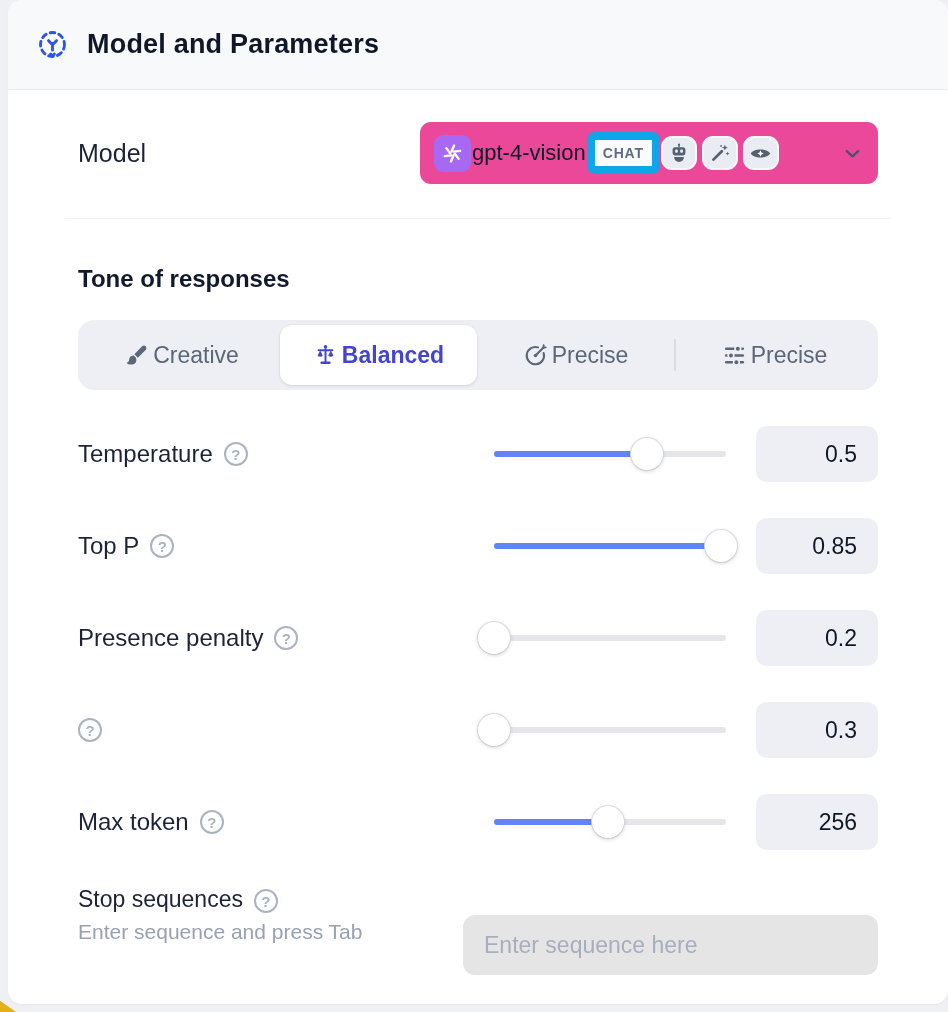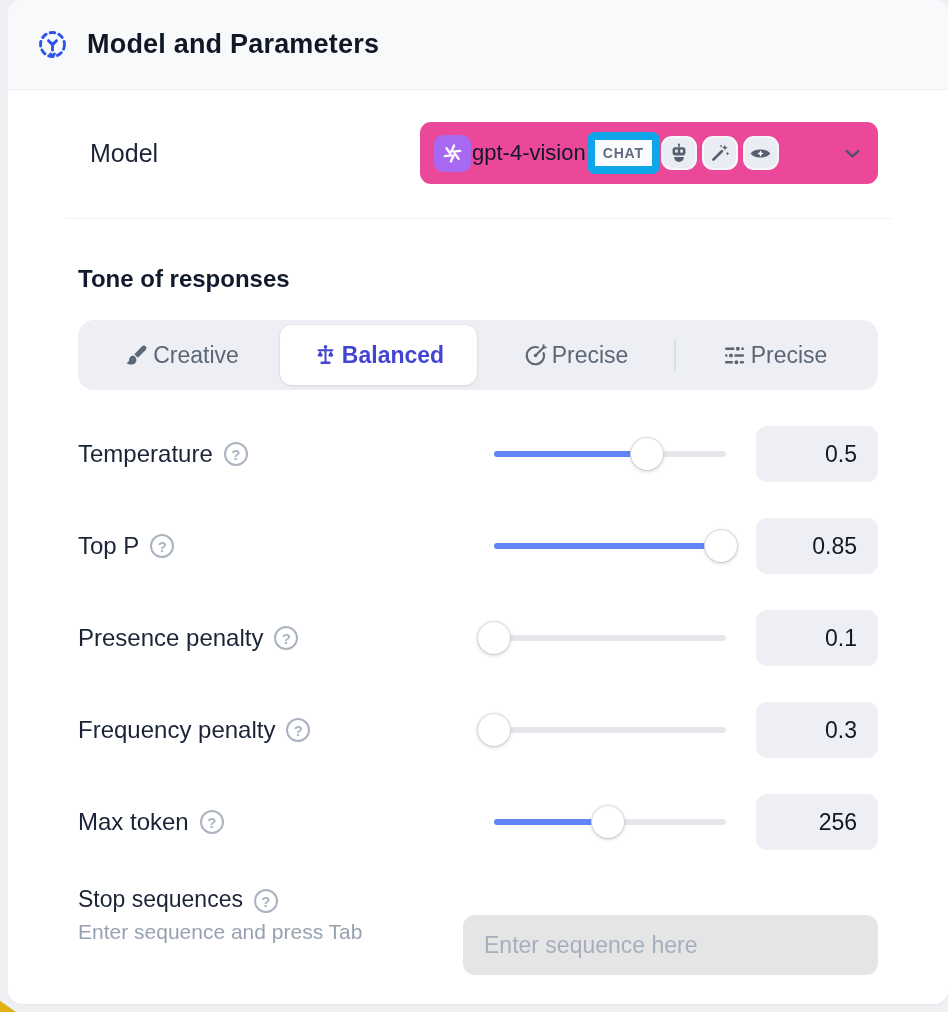--- a/index.html
+++ b/index.html
@@ -21,21 +21,21 @@
     box-shadow:0 1px 2px rgba(16,24,40,.04);
   }
   .header {
     height:90px; background:#f8f9fb; border-bottom:1px solid #ecedf0;
     display:flex; align-items:center; padding:0 28px; gap:18px;
   }
   .header-title { font-size:27px; font-weight:700; color:#101828; letter-spacing:.2px; }
   .content { padding:0 70px; }
 
   
-  .model-row { margin-top:32px; display:flex; justify-content:space-between; align-items:center;margin-left:12px; }
+  .model-row { margin-top:32px; display:flex; justify-content:space-between; align-items:center; }
   .model-label { font-size:25px; font-weight:500; color:#1b2437; }
   .model-select {
     width:458px; height:62px; background:#ec4899; border-radius:11px;
     display:flex; align-items:center; padding:0 14px; gap:1px; cursor:pointer;
   }
   .provider-logo {
     width:37px; height:37px; border-radius:9px; background:#a768f2;
     display:flex; align-items:center; justify-content:center; flex:none;
   }
   .model-name { font-size:22px; color:#101828; white-space:nowrap; }
@@ -270,26 +270,25 @@
         <span class="param-label">Presence penalty</span>
         <span class="help-icon">
             <span>?</span>
           </span>
       </div>
       <div class="slider">
         <div class="slider-track"></div>
         <div class="slider-fill" style="width: 0%;"></div>
         <div class="slider-thumb" style="left: calc(0% - 16px);"></div>
       </div>
-      <div class="value-box">0.1</div>
-    </div>
-
-    <div class="param-row">
-      <div class="param-label-group">
-        <span class="param-label">Frequency penalty</span>
+      <div class="value-box">0.2</div>
+    </div>
+
+    <div class="param-row">
+      <div class="param-label-group">
         <span class="help-icon">
             <span>?</span>
           </span>
       </div>
       <div class="slider">
         <div class="slider-track"></div>
         <div class="slider-fill" style="width: 0%;"></div>
         <div class="slider-thumb" style="left: calc(0% - 16px);"></div>
       </div>
       <div class="value-box">0.3</div>

